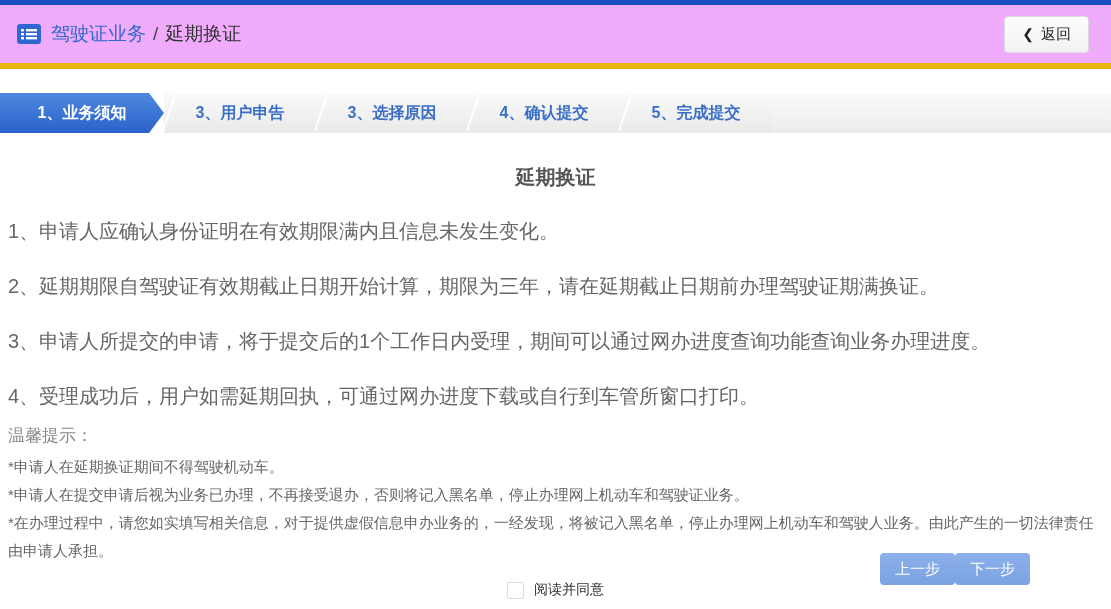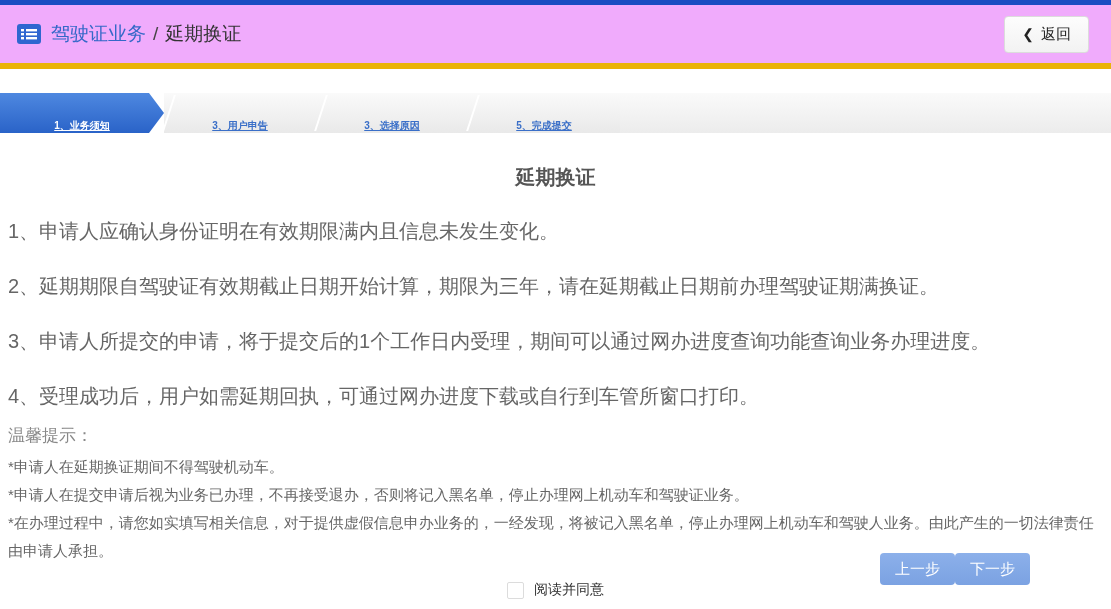--- a/index.html
+++ b/index.html
@@ -23,25 +23,24 @@
     background:linear-gradient(180deg,#fdfdfd,#f2f2f2);
     border:1px solid #dcdcdc;border-radius:4px;
     padding:8px 17px;font-size:15px;color:#222;cursor:pointer;
     font-family:inherit;
   }
   .back-chevron{font-size:14px;font-weight:bold;color:#222;}
 
   .steps{display:flex;height:40px;margin-top:24px;}
   .step{
     position:relative;width:152px;flex:0 0 auto;
-    display:flex;align-items:flex-end;justify-content:center;
-    font-size:10px;font-weight:bold;color:#3a6fc8;
+    display:flex;align-items:center;justify-content:center;
+    font-size:16px;font-weight:bold;color:#3a6fc8;
     background:linear-gradient(180deg,#fafafa,#e9e9e9);
     cursor:pointer;
-    text-decoration:underline;
   }
   .step:not(.active)::before{
     content:"";position:absolute;left:4px;top:2px;bottom:2px;width:2px;
     background:#fff;transform:skewX(-18deg);
   }
   .step.active{
     width:164px;z-index:2;color:#fff;
     background:linear-gradient(180deg,#4e88e0,#2a63c8);
     clip-path:polygon(0 0,calc(100% - 15px) 0,100% 50%,calc(100% - 15px) 100%,0 100%);
   }
@@ -108,20 +107,23 @@
   <div class="step active">
     <span>1、业务须知</span>
   </div>
   <div class="step">
     <span>3、用户申告</span>
   </div>
   <div class="step">
     <span>3、选择原因</span>
   </div>
   <div class="step">
+    <span>4、确认提交</span>
+  </div>
+  <div class="step">
     <span>5、完成提交</span>
   </div>
   <div class="step-filler"></div>
 </div>
 
 <div class="content">
   <div class="page-title">延期换证</div>
 
   <div class="notice">1、申请人应确认身份证明在有效期限满内且信息未发生变化。</div>
   <div class="notice">2、延期期限自驾驶证有效期截止日期开始计算，期限为三年，请在延期截止日期前办理驾驶证期满换证。</div>

